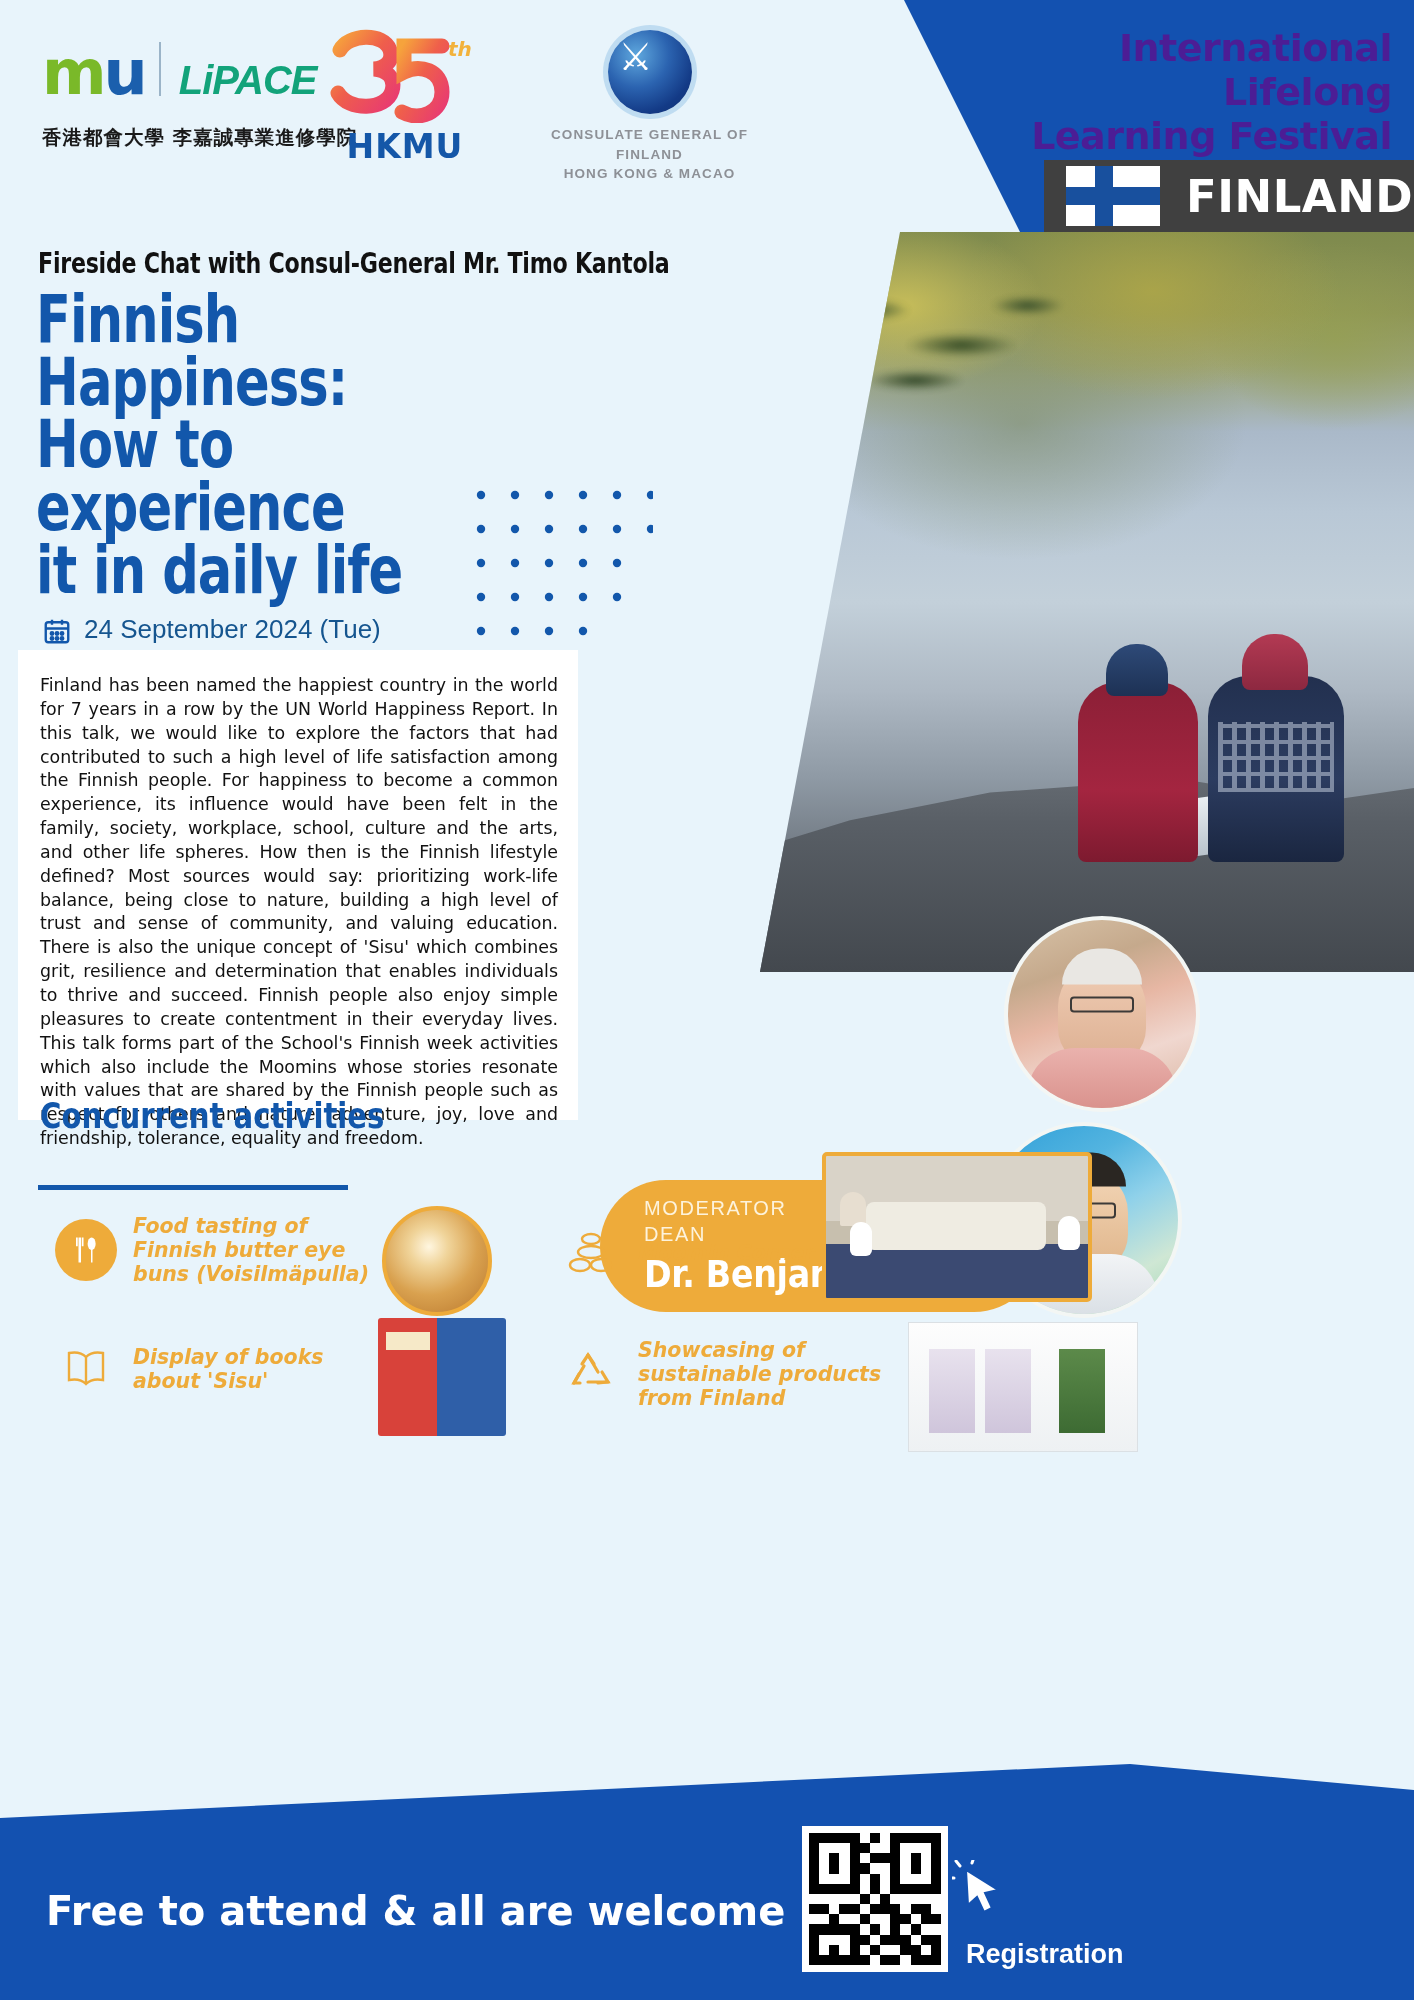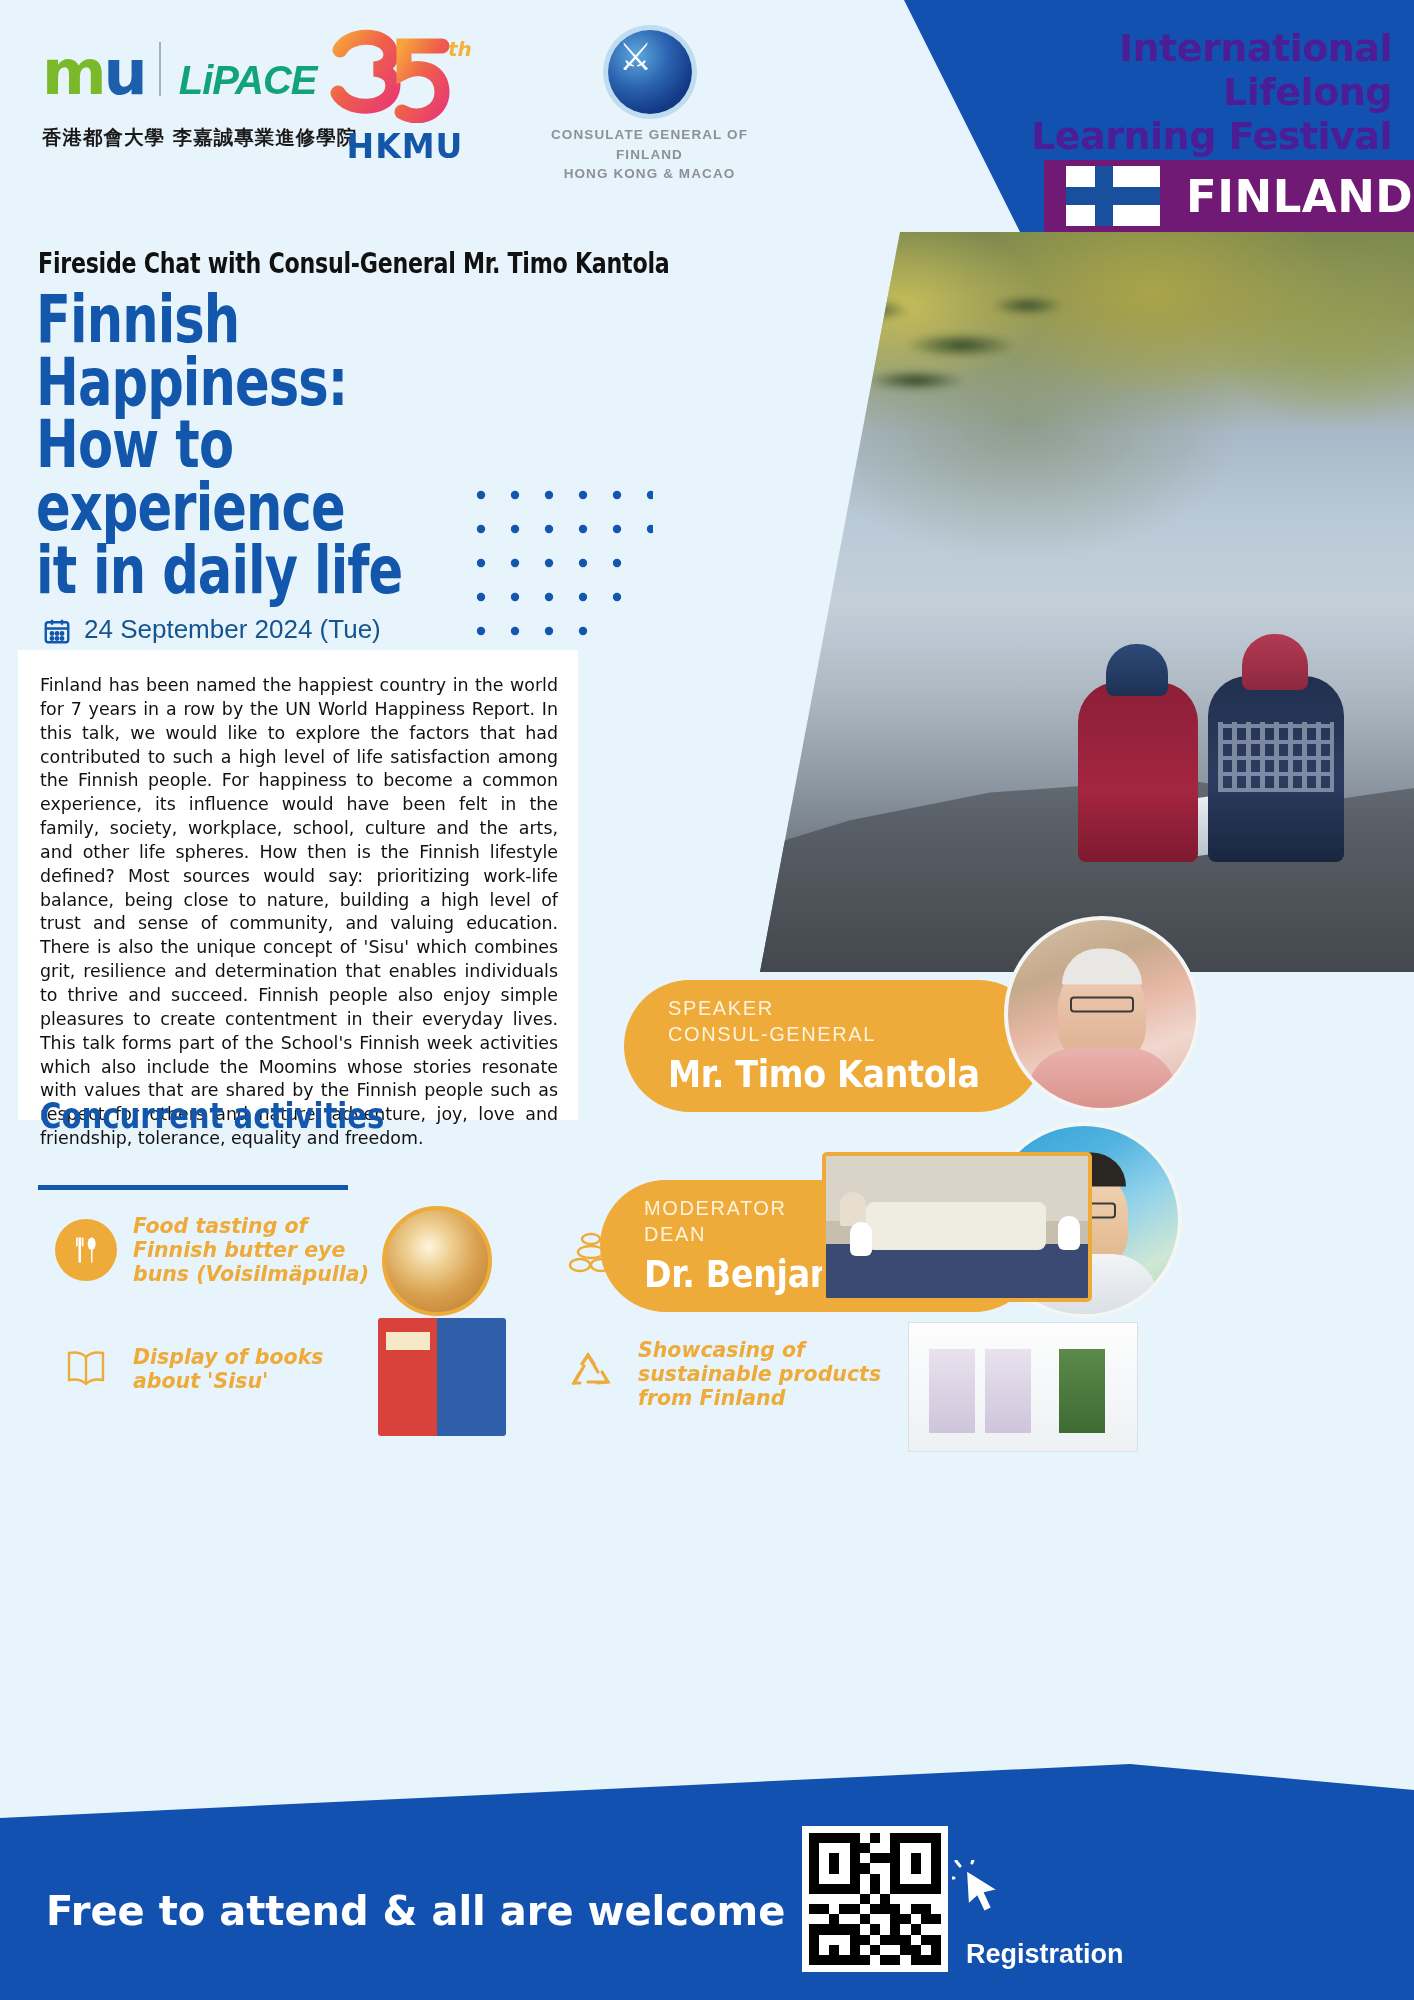--- a/index.html
+++ b/index.html
@@ -39,21 +39,21 @@
   .cons-cap { font-size:13.5px; color:#8d9096; letter-spacing:1.1px; line-height:1.45; font-weight:bold; }
 
   
   .banner { position:absolute; right:0; top:0; width:640px; height:232px;
             background:#1351b0;
             clip-path: polygon(130px 0, 640px 0, 640px 232px, 246px 232px); }
   .banner-txt { position:absolute; right:22px; top:26px; width:400px; text-align:right;
                 color:#4c1d95; font-size:38px; font-weight:bold; line-height:1.16;
                 font-family:"DejaVu Sans", sans-serif; letter-spacing:-.5px; z-index:3;}
   .fin-row { position:absolute; right:0; top:160px; width:370px; height:72px;
-             background:#701a75; display:flex; align-items:center; gap:26px;
+             background:#404040; display:flex; align-items:center; gap:26px;
              padding-left:22px; z-index:4; }
   .fin-flag { width:94px; height:60px; background:#fff; position:relative; flex:none; }
   .fin-flag::before { content:""; position:absolute; left:29px; top:0; width:18px; height:60px; background:#18509e; }
   .fin-flag::after  { content:""; position:absolute; left:0; top:21px; width:94px; height:18px; background:#18509e; }
   .fin-word { color:#fff; font-size:45px; font-weight:bold; letter-spacing:.5px;
               font-family:"DejaVu Sans", sans-serif; }
 
   
   .kicker { position:absolute; left:38px; top:247px; font-size:28px; font-weight:bold;
             color:#111; letter-spacing:-.3px; font-family:"DejaVu Sans Condensed","DejaVu Sans",sans-serif;
@@ -319,25 +319,20 @@
       </div>
       <div class="dtext" style="white-space:pre-line">K1104 Lam Kin Chung Lecture Theatre,
 11/F, Kwai Hing Campus</div>
     </div>
   </div>
 
   <div class="bodycard">
     <div class="bodytxt">Finland has been named the happiest country in the world for 7 years in a row by the UN World Happiness Report. In this talk, we would like to explore the factors that had contributed to such a high level of life satisfaction among the Finnish people. For happiness to become a common experience, its influence would have been felt in the family, society, workplace, school, culture and the arts, and other life spheres. How then is the Finnish lifestyle defined? Most sources would say: prioritizing work-life balance, being close to nature, building a high level of trust and sense of community, and valuing education. There is also the unique concept of 'Sisu' which combines grit, resilience and determination that enables individuals to thrive and succeed. Finnish people also enjoy simple pleasures to create contentment in their everyday lives. This talk forms part of the School's Finnish week activities which also include the Moomins whose stories resonate with values that are shared by the Finnish people such as respect for others and nature, adventure, joy, love and friendship, tolerance, equality and freedom.</div>
   </div>
 
-  <div class="pcard speaker-card">
-    <div class="role" style="white-space:pre-line">SPEAKER
-CONSUL-GENERAL</div>
-    <div class="pname">Mr. Timo Kantola</div>
-  </div>
   <div class="avatar av-speaker">
     <div class="face face-1">
         <span class="glasses"></span>
       </div>
     <div class="body-sh sh-1"></div>
   </div>
 
   <div class="pcard moderator-card">
     <div class="role" style="white-space:pre-line">MODERATOR
 DEAN</div>

